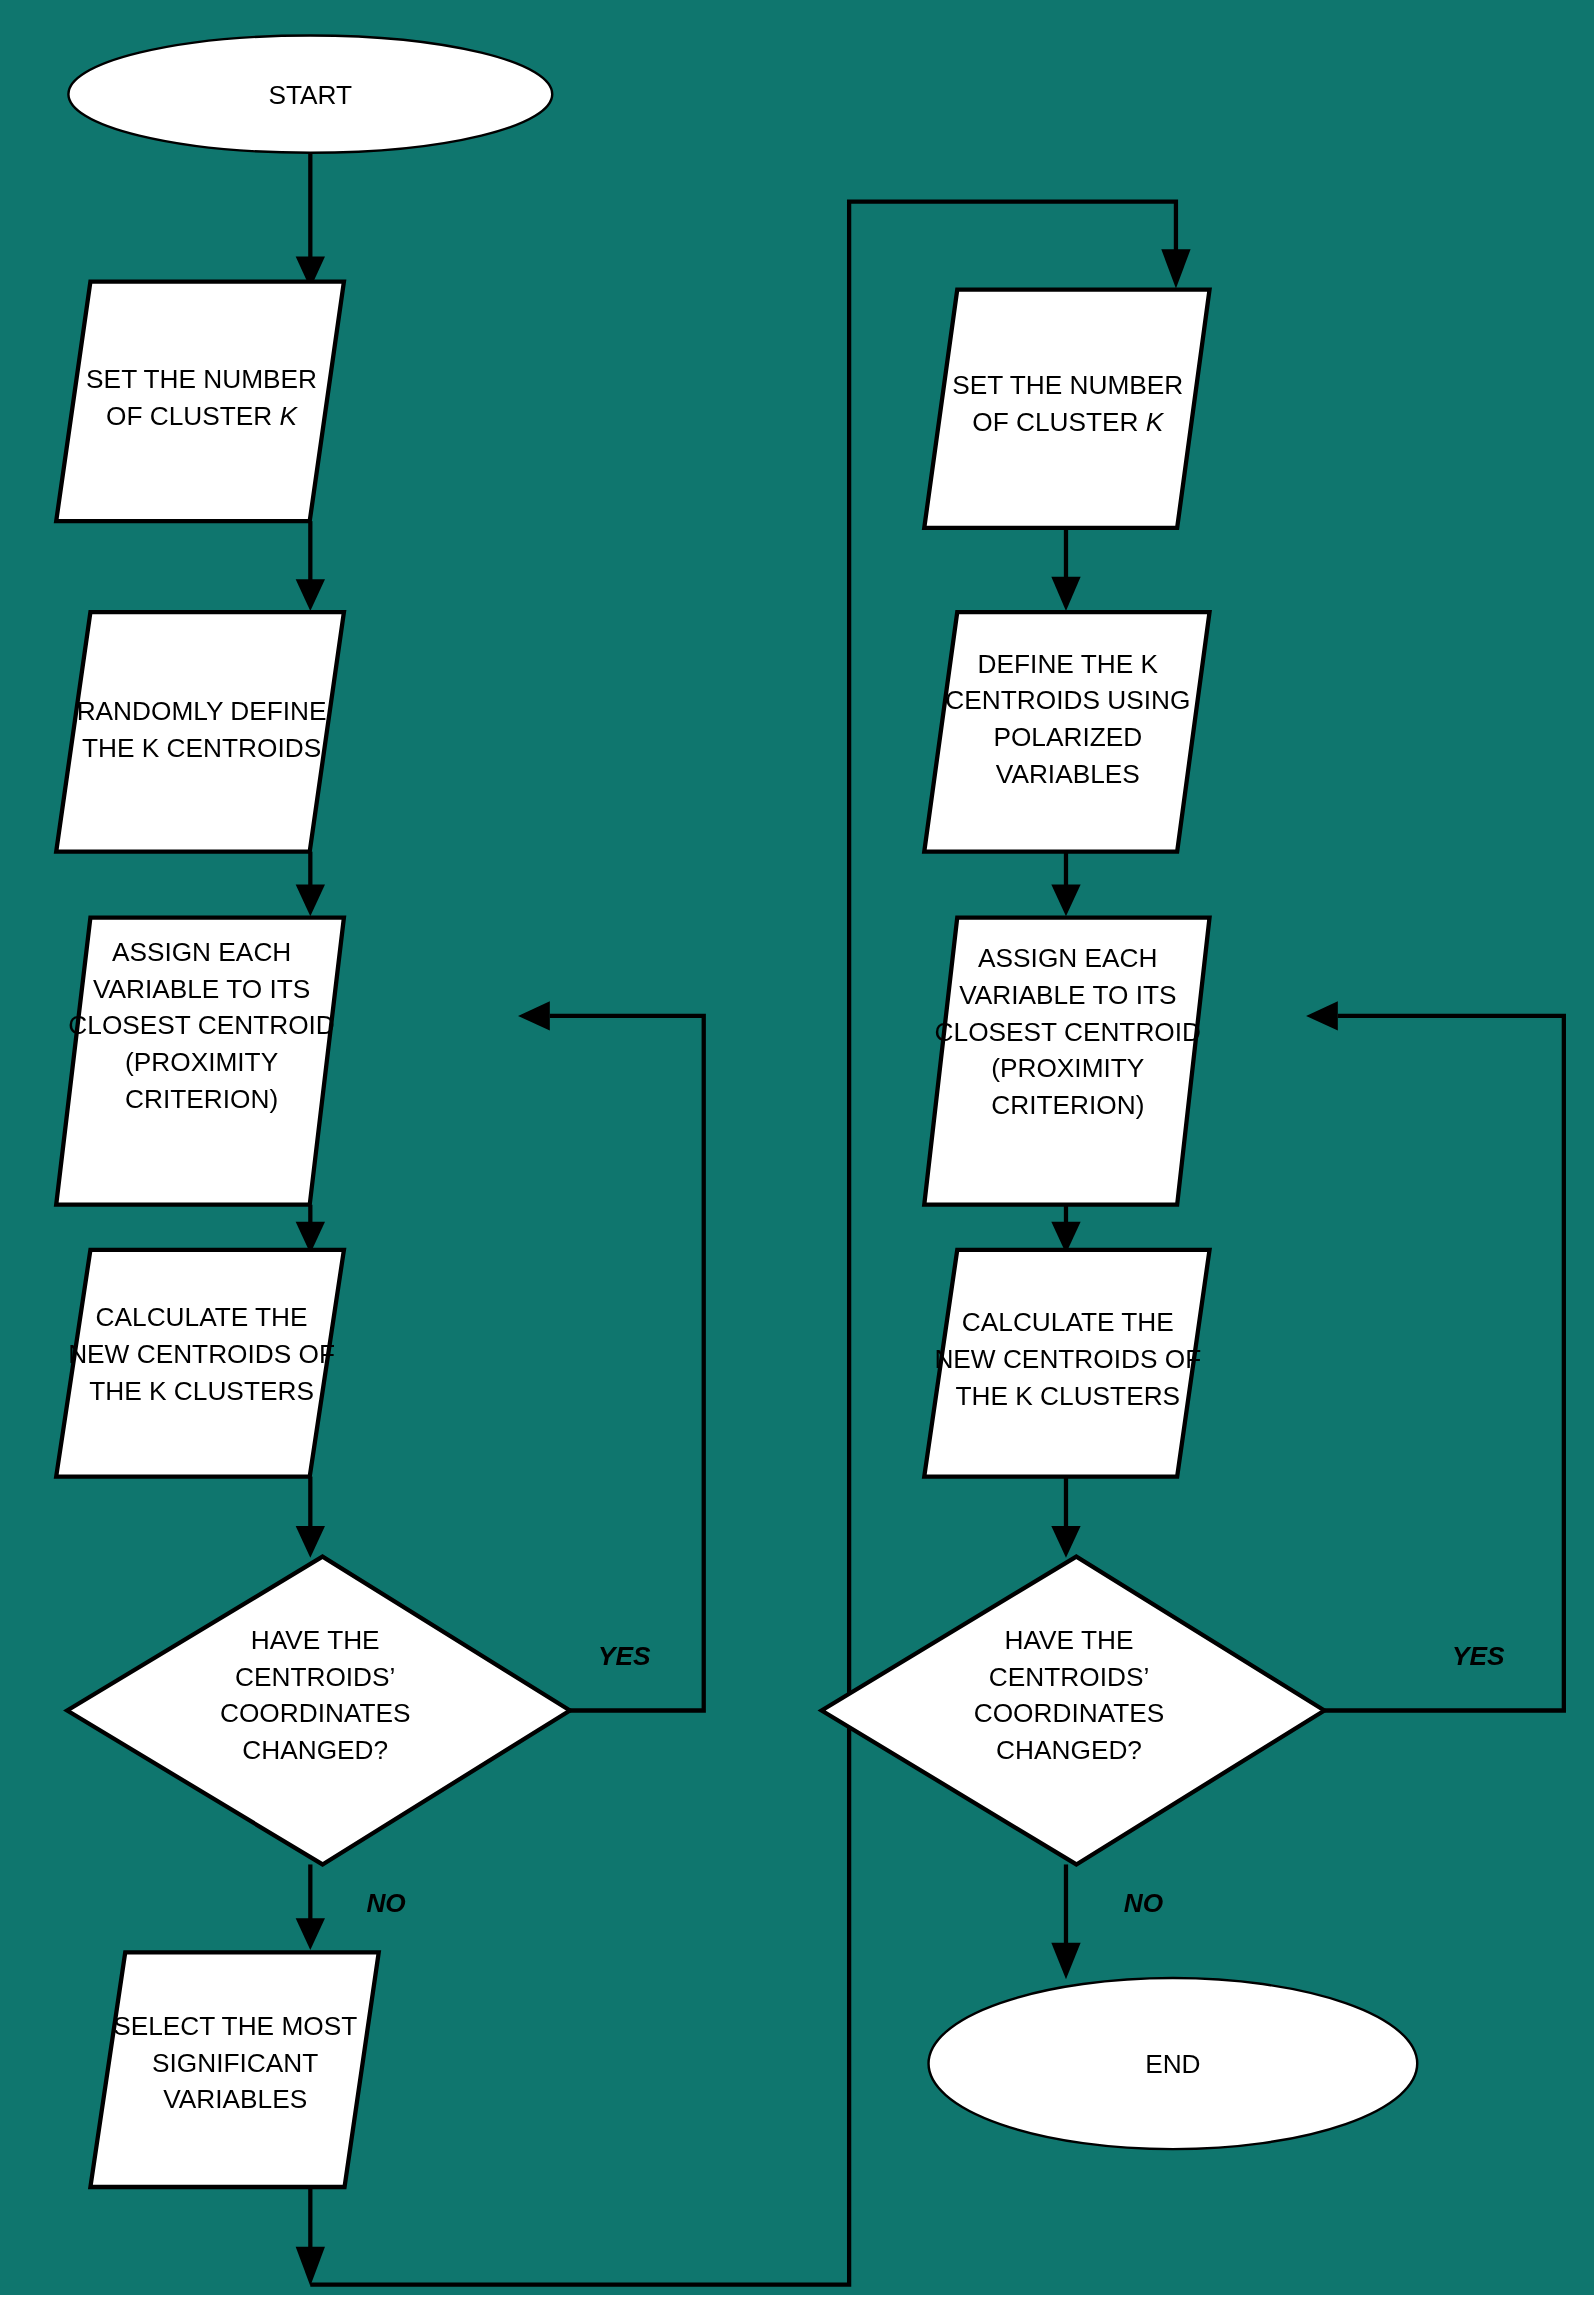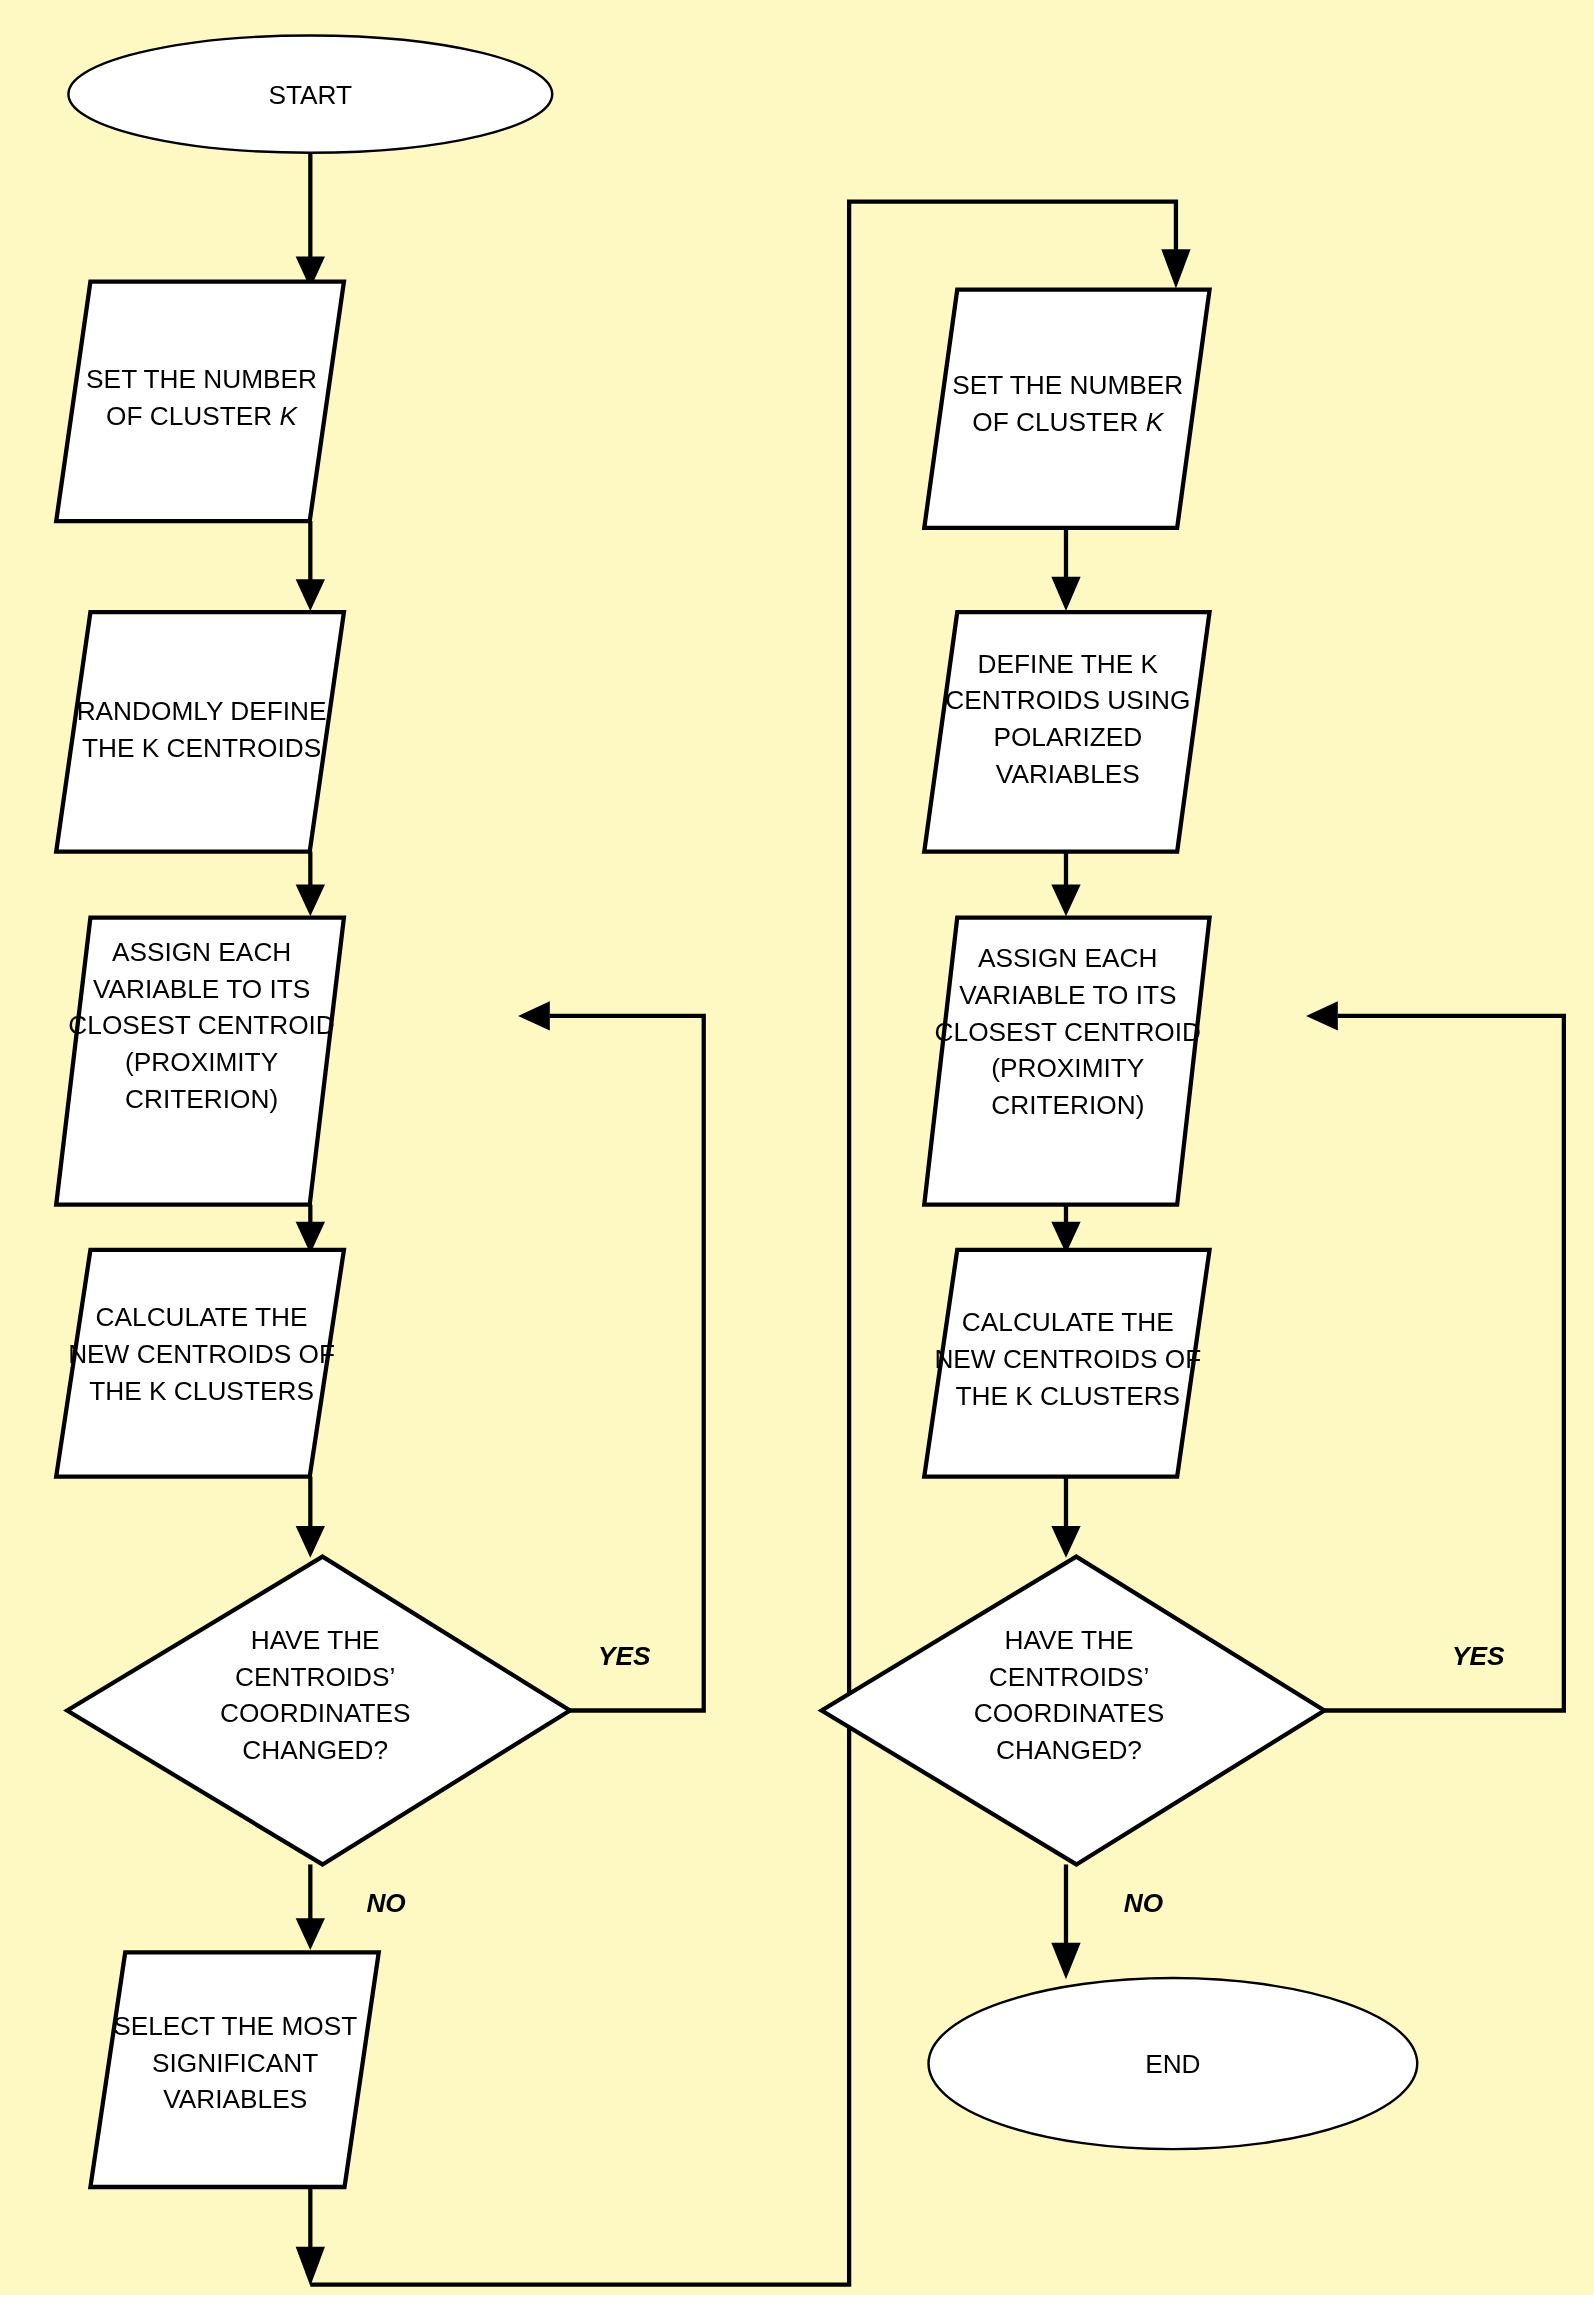--- a/index.html
+++ b/index.html
@@ -5,21 +5,21 @@
 <style>
   html, body {
     margin: 0;
     padding: 0;
     background: #ffffff;
   }
   #chart-root {
     position: relative;
     width: 1595px;
     height: 2295px;
-    background: #fef9c3;
+    background: #0f766e;
     font-family: "Liberation Sans", sans-serif;
   }
   svg.flow {
     display: block;
     width: 1595px;
     height: 2319px;
   }
   .shape {
     fill: #ffffff;
     stroke: #000000;

